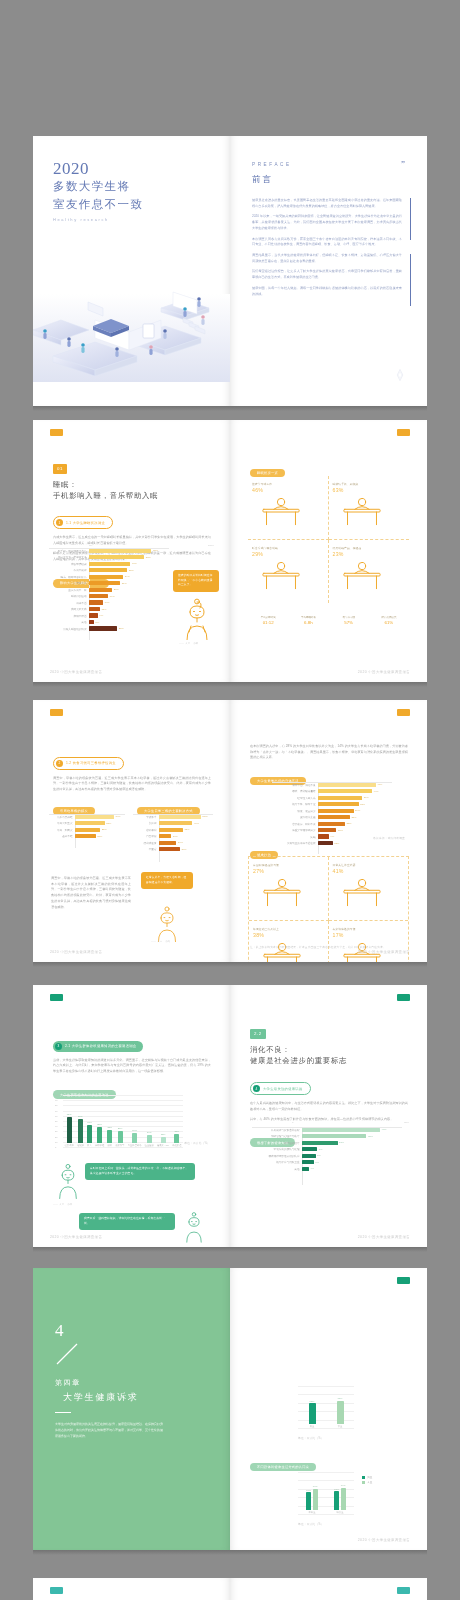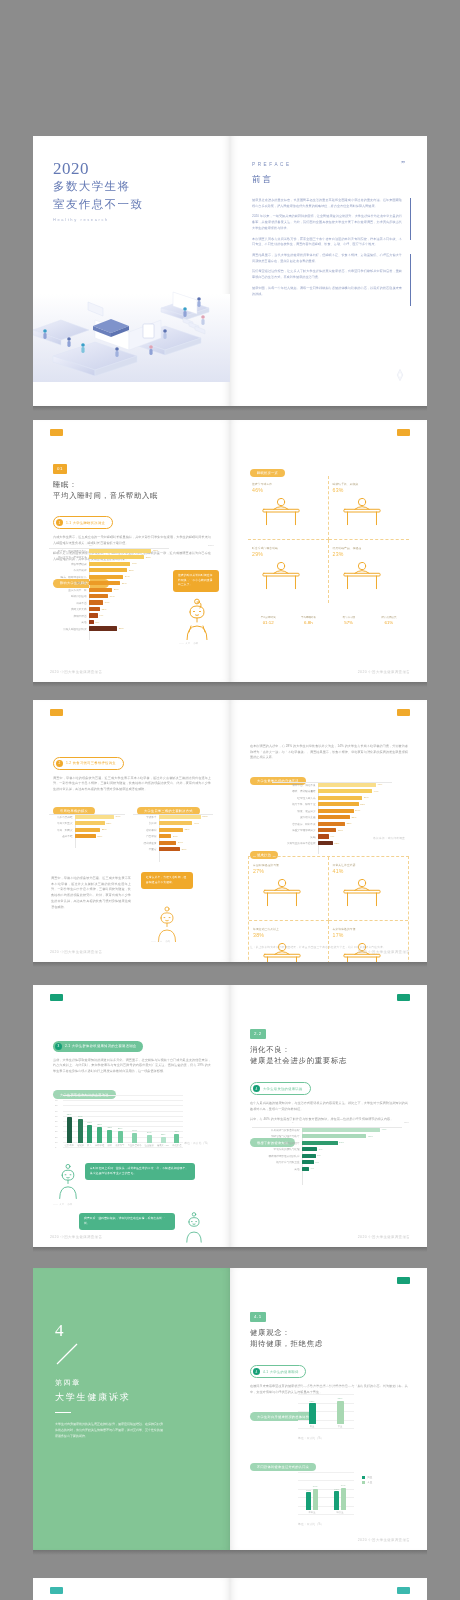--- a/index.html
+++ b/index.html
@@ -105,21 +105,21 @@
   .bubble.tail-bl::after { content:""; position: absolute; left: 8px; bottom: -3px; border: 3px solid transparent; border-top-color: inherit; border-bottom: 0; }
   .bubble.tail-l::after { content:""; position: absolute; left: -3px; top: 9px; border: 3px solid transparent; border-right-color: inherit; border-left: 0; }
   .bubble.tail-r::after { content:""; position: absolute; right: -3px; top: 9px; border: 3px solid transparent; border-left-color: inherit; border-right: 0; }
   .who { font-size: 2.4px; color: #c9c9c9; letter-spacing: .2px; }
 
   
   .divider { position: absolute; inset: 0; }
   .div-num { position: absolute; left: 22px; top: 54px; font-family: "Liberation Serif", serif; font-size: 17px; color: #fff; line-height: 1; }
   .div-slash { position: absolute; left: 22px; top: 74px; width: 24px; height: 24px; }
   .div-cn1 { position: absolute; left: 22px; top: 110px; font-size: 7px; color: #fff; letter-spacing: 1.6px; }
-  .div-cn2 { position: absolute; left: 22px; top: 123px; font-size: 9px; color: #fff; letter-spacing: 1.8px; }
+  .div-cn2 { position: absolute; left: 30px; top: 123px; font-size: 9px; color: #fff; letter-spacing: 1.8px; }
   .div-rule { position: absolute; left: 22px; top: 144px; width: 16px; height: 1.4px; background: #fff; }
   .div-body { position: absolute; left: 22px; top: 153px; width: 108px; font-size: 3px; line-height: 2; color: rgba(255,255,255,.85); }
 </style>
 </head>
 <body>
 
 <div class="stage">
 
 
   <div class="spread" style="top:136px;height:270px">
@@ -240,21 +240,21 @@
   </div>
 
   <div class="spread" style="top:420px;height:262px">
 
     <div class="page left">
       <div class="tab" style="background:#F0A92B"></div>
 
       <div style="position:absolute;left:20px;top:36px;width:158px">
         <span class="chip" style="background:#F0A92B">01</span>
         <div class="sec-title">睡眠：</div>
-        <div class="sec-title" style="margin-top:0">平均入睡时间，音乐帮助入眠</div>
+        <div class="sec-title" style="margin-top:0">手机影响入睡，音乐帮助入眠</div>
 
         <div style="margin-top:8px">
           <span class="pill outline" style="color:#F0A92B">
             <span class="dot" style="background:#F0A92B">1</span>
             <span>1.1 大学生睡眠状况调查</span>
           </span>
         </div>
 
         <p class="para" style="margin-top:6px">六成大学生表示，近五成左右的一天中睡眠时长明显偏短，其中大部分同学集中在凌晨，大学生的睡眠时间长度与入睡困难程度呈负相关，睡眠时长普遍偏低于建议值。</p>
         <p class="para" style="margin-top:4px">睡眠不足引发的困扰表现为多种形式，有 34% 的大学生认为自己的睡眠质量一般，近六成被调查者认为自己存在入睡困难的问题，其中手机使用是最主要的影响因素。</p>
@@ -926,36 +926,20 @@
         <div class="div-cn1">第四章</div>
         <div class="div-cn2">大学生健康诉求</div>
         <div class="div-rule"></div>
         <div class="div-body">大学生对自身健康状况的关注度正在持续提升，健康意识明显增强。在保持良好身体状态的同时，他们也开始关注情绪管理与心理健康，并对更科学、更个性化的健康服务提出了新的期待。</div>
       </div>
     </div>
 
     <div class="page right">
       <div class="tab" style="background:#16A077;left:auto;right:17px"></div>
 
-      <div style="position:absolute;left:20px;top:36px;width:158px">
-        <span class="chip" style="background:#6FC49A">4.1</span>
-        <div class="sec-title">健康观念：</div>
-        <div class="sec-title" style="margin-top:0">期待健康，拒绝焦虑</div>
-
-        <div style="margin-top:9px">
-          <span class="pill outline" style="color:#6FC49A">
-            <span class="dot" style="background:#16A077">4</span>
-            <span>4.1 大学生的健康期待</span>
-          </span>
-        </div>
-        <p class="para" style="margin-top:6px">在被问及未来最希望改善的健康状况时，多数大学生将「保持规律作息」与「拥有良好的心态」列为首要目标。其中，女生对情绪与心理状态的关注度明显高于男生。</p>
-        <div style="margin-top:8px">
-          <span class="cap" style="background:#9FD6B4">大学生对自身健康状况的总体评价</span>
-        </div>
-      </div>
 
       <div class="vchart" id="c4-cols-a" style="position:absolute;left:68px;top:118px;width:56px;height:42px">
           <div class="grid">
             <div class="gl" style="top: 0px;"></div>
             <div class="gl" style="top: 8.4px;"></div>
             <div class="gl" style="top: 16.8px;"></div>
             <div class="gl" style="top: 25.2px;"></div>
             <div class="gl" style="top: 33.6px;"></div>
             <div class="gl" style="top: 42px;"></div>
           </div>

